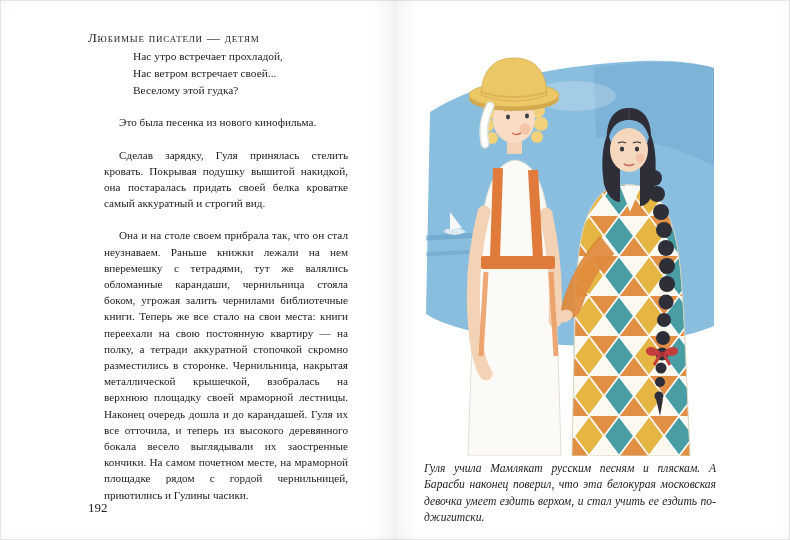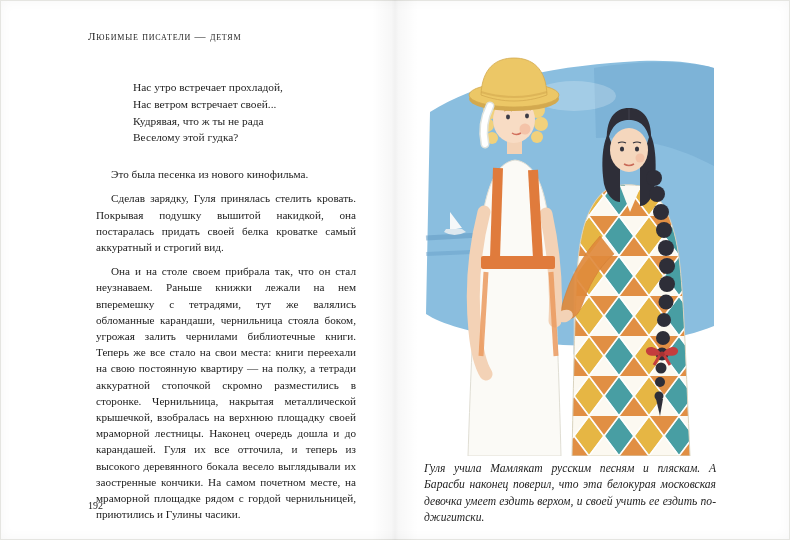--- a/index.html
+++ b/index.html
@@ -9,48 +9,47 @@
     font-family:"Liberation Serif","DejaVu Serif",serif;color:#1e1e1e;
     overflow:hidden;
   }
   .gutter{
     position:absolute;left:372px;top:0;width:46px;height:100%;
     background:linear-gradient(90deg,rgba(0,0,0,0) 0%,rgba(0,0,0,0.03) 42%,rgba(0,0,0,0.055) 50%,rgba(0,0,0,0.03) 58%,rgba(0,0,0,0) 100%);
   }
   
   .text-block{position:absolute;left:88px;top:30px;width:276px;}
   .running-head{
-    font-size:11px;letter-spacing:0.8px;font-variant:small-caps;
-    color:#222;margin-bottom:37px;
+    font-size:13px;letter-spacing:0.8px;font-variant:small-caps;
+    color:#222;margin-bottom:2px;
   }
-  .poem{margin:0 0 20px 45px;font-size:11.4px;line-height:16.8px;}
+  .poem{margin:0 0 12px 45px;font-size:11.4px;line-height:16.8px;}
   .para{
-    margin:8px;font-size:11.2px;line-height:16.2px;text-align:justify;
+    margin:16px;font-size:11.2px;line-height:16.2px;text-align:justify;
     text-indent:15px;color:#1c1c1c;
   }
-  .page-number{position:absolute;left:88px;top:500px;font-size:10px;color:#222;}
+  .page-number{position:absolute;left:88px;top:500px;font-size:13px;color:#222;}
   
   .illustration-wrap{position:absolute;left:424px;top:16px;width:290px;height:440px;}
   .caption{
     position:absolute;left:424px;top:461px;width:292px;
     font-style:italic;font-size:11.6px;line-height:16.4px;text-align:justify;color:#232323;
   }
 </style>
 </head>
 <body>
 
 <div class="spread">
 
   <div>
     <div class="text-block">
       <div class="running-head">Любимые писатели — детям</div>
       <div class="poem">
         <div>Нас утро встречает прохладой,</div>
         <div>Нас ветром встречает своей...</div>
-        <div>Кудрявая, что ж ты не рада</div>
         <div>Веселому этой гудка?</div>
       </div>
       <p class="para">Это была песенка из нового кинофильма.</p>
       <p class="para">Сделав зарядку, Гуля принялась стелить кровать. Покрывая подушку вышитой накидкой, она постаралась придать своей белка кроватке самый аккуратный и строгий вид.</p>
       <p class="para">Она и на столе своем прибрала так, что он стал неузнаваем. Раньше книжки лежали на нем вперемешку с тетрадями, тут же валялись обломанные карандаши, чернильница стояла боком, угрожая залить чернилами библиотечные книги. Теперь же все стало на свои места: книги переехали на свою постоянную квартиру — на полку, а тетради аккуратной стопочкой скромно разместились в сторонке. Чернильница, накрытая металлической крышечкой, взобралась на верхнюю площадку своей мраморной лестницы. Наконец очередь дошла и до карандашей. Гуля их все отточила, и теперь из высокого деревянного бокала весело выглядывали их заостренные кончики. На самом почетном месте, на мраморной площадке рядом с гордой чернильницей, приютились и Гулины часики.</p>
     </div>
     <div class="page-number">192</div>
   </div>
 
   <div class="gutter"></div>
@@ -168,16 +167,16 @@
             <path d="M238,338 C232,330 224,329 222,334 C221,339 228,342 238,338 Z" fill="#c43d3d"></path>
             <path d="M238,338 C244,330 252,329 254,334 C255,339 248,342 238,338 Z" fill="#c43d3d"></path>
             <path d="M236,339 L230,349 M240,339 L246,349" stroke="#c43d3d" stroke-width="3" fill="none"></path>
             <circle cx="238" cy="338" r="2.6" fill="#a83232"></circle>
           </g>
           <path d="M176,220 C158,240 146,262 139,286 C136,296 138,303 145,303 C152,302 156,296 160,284 C168,262 180,246 190,238 Z" fill="#e08a3c" opacity="0.92" stroke="#cf7a30" stroke-width="0.6"></path>
           <ellipse cx="141" cy="300" rx="8" ry="6" fill="#f3d2b6" transform="rotate(-20 141 300)"></ellipse>
         </g>
       </svg>
     </div>
-    <div class="caption">Гуля учила Мамлякат русским песням и пляскам. А Барасби наконец поверил, что эта белокурая московская девочка умеет ездить верхом, и своей учить ее ездить по-джигитски.</div>
+    <div class="caption">Гуля учила Мамлякат русским песням и пляскам. А Барасби наконец поверил, что эта белокурая московская девочка умеет ездить верхом, и стал учить ее ездить по-джигитски.</div>
   </div>
 
 </div>
 
 </body></html>

